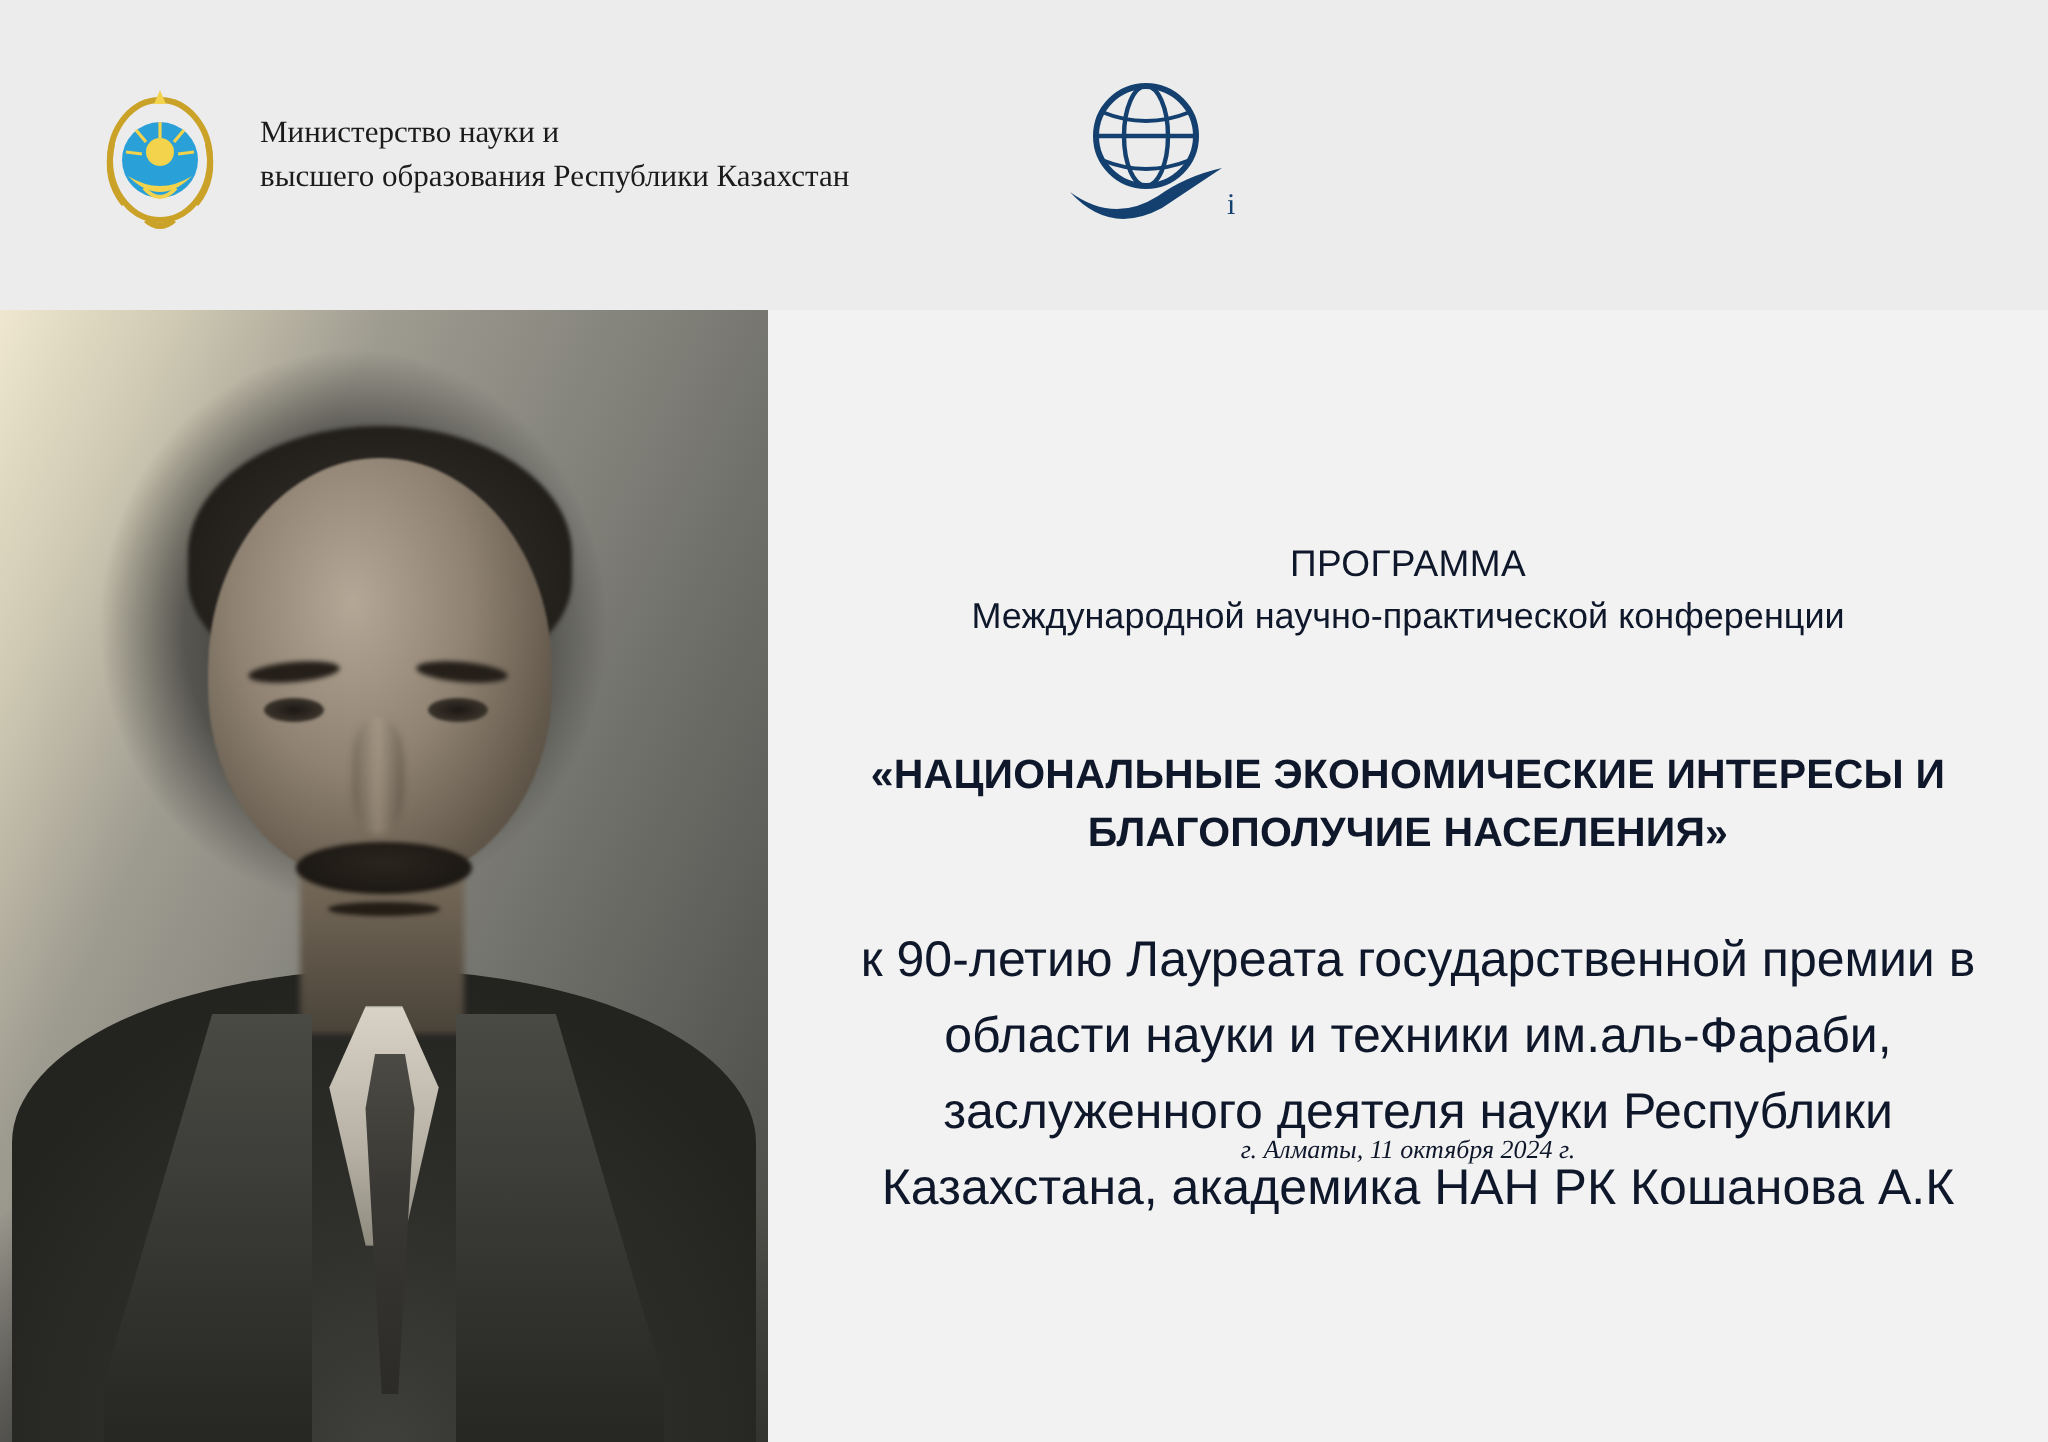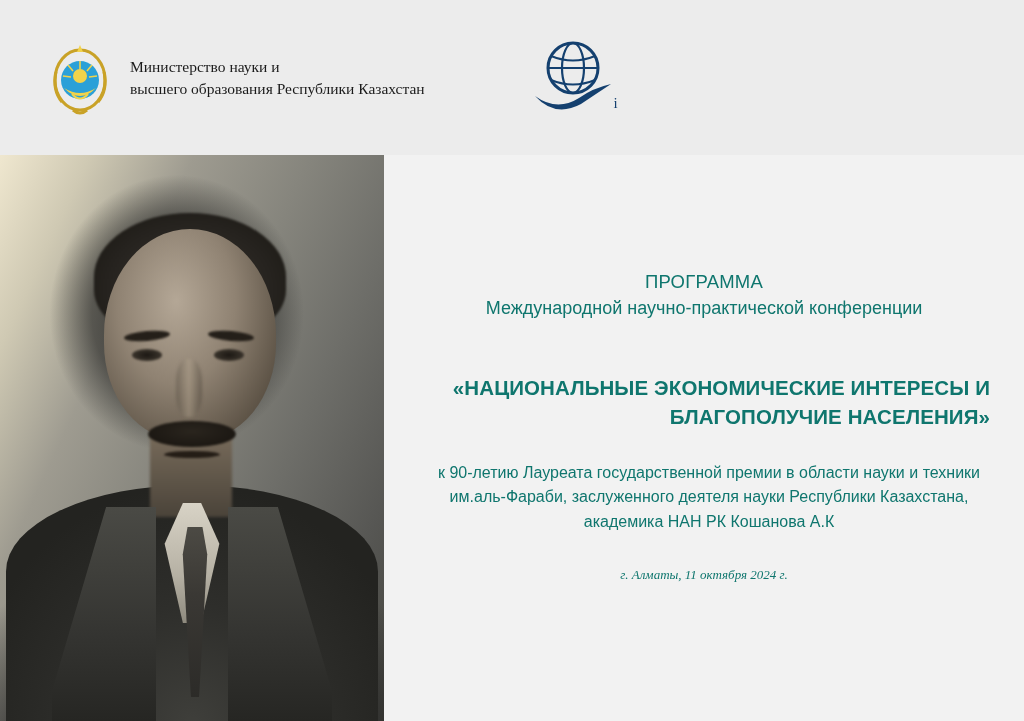--- a/index.html
+++ b/index.html
@@ -198,21 +198,21 @@
   .portrait .lapel-l { left: 52px; clip-path: polygon(100% 0, 52% 0, 0 86%, 0 100%, 100% 100%); }
   .portrait .lapel-r { left: 228px; clip-path: polygon(0 0, 48% 0, 100% 86%, 100% 100%, 0 100%); }
 
   
   .text-panel {
     position: absolute;
     left: 384px;
     top: 0;
     width: 640px;
     height: 566px;
-    color: #0f766e;
+    color: #0f172a;
     text-align: center;
     text-decoration: underline;
   }
   .program-label {
     position: absolute;
     left: 0; right: 0;
     top: 116px;
     font-family: "Liberation Sans", sans-serif;
     font-size: 18.5px;
     letter-spacing: 0.2px;
@@ -226,28 +226,27 @@
   }
   .main-title {
     position: absolute;
     left: 34px; right: 34px;
     top: 218px;
     font-family: "Liberation Sans", sans-serif;
     font-weight: bold;
     font-size: 20.5px;
     line-height: 1.42;
     letter-spacing: 0.1px;
-    text-align: right;
   }
   .dedication {
     position: absolute;
     left: 46px; right: 36px;
     top: 306px;
     font-family: "Liberation Sans", sans-serif;
-    font-size: 16px;
+    font-size: 25px;
     line-height: 1.52;
   }
   .place-date {
     position: absolute;
     left: 0; right: 0;
     top: 412px;
     font-family: "Liberation Serif", serif;
     font-style: italic;
     font-size: 13px;
   }

